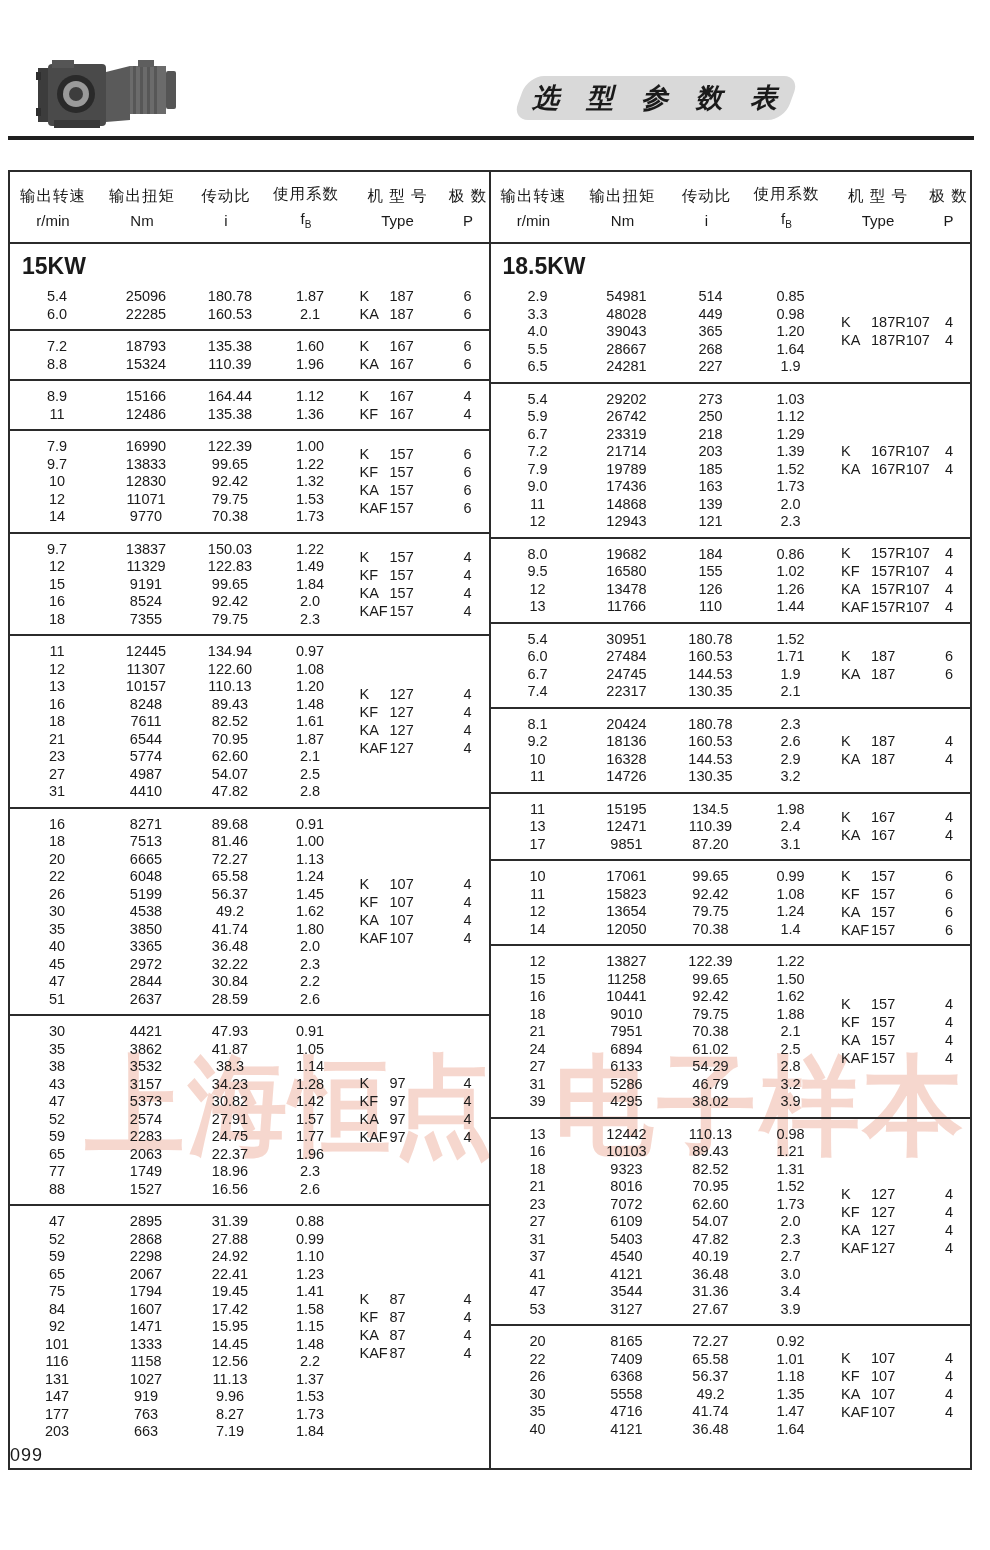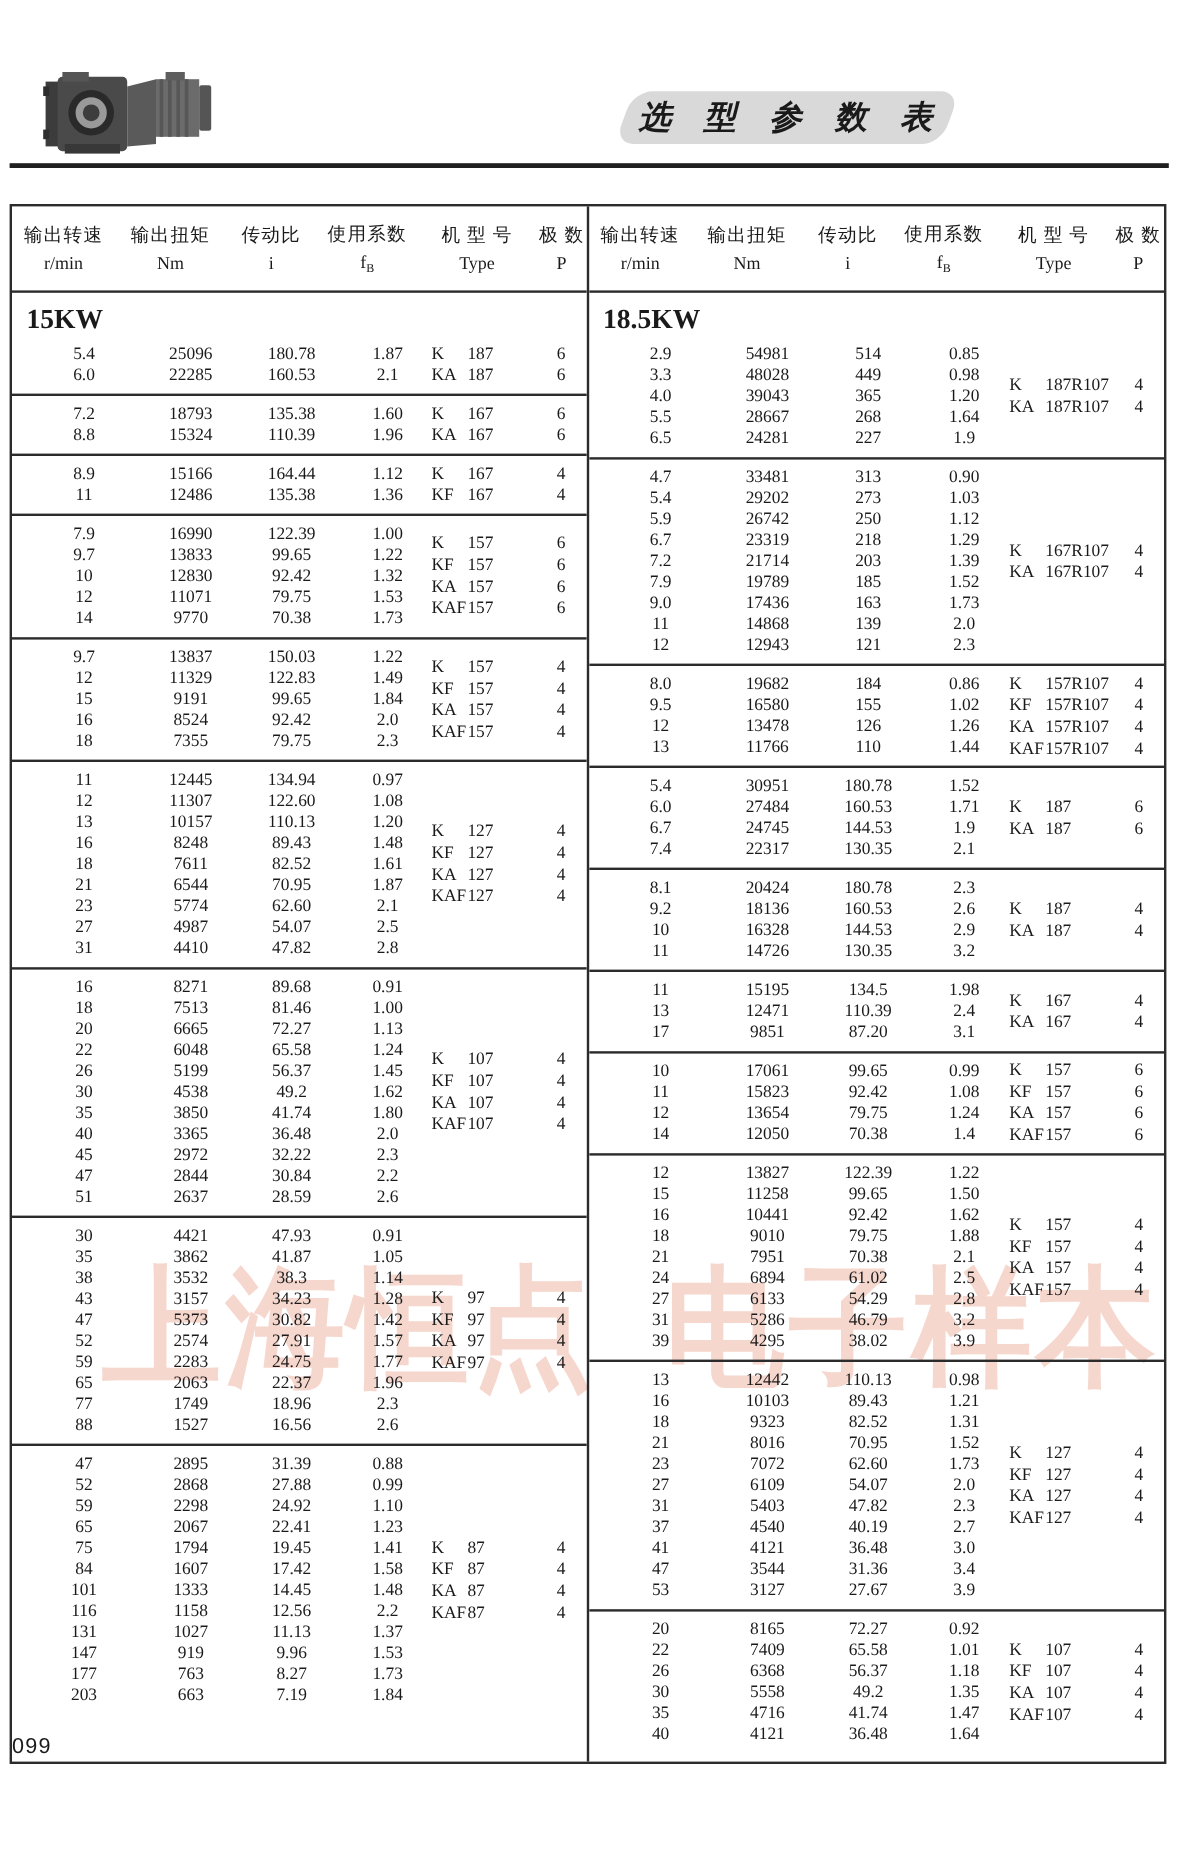--- a/index.html
+++ b/index.html
@@ -12,31 +12,31 @@
   .badge-text{transform:skewX(20deg);font-style:italic;font-weight:700;font-size:27px;
               letter-spacing:10px;color:#1a1a1a;white-space:nowrap;padding-left:8px;}
   .toprule{position:absolute;left:8px;top:136px;width:966px;height:4px;background:#1f1f1f;}
   
   .watermark{position:absolute;left:85px;top:1034px;z-index:1;font-size:108px;font-weight:700;
              color:rgba(231,144,118,0.36);white-space:nowrap;letter-spacing:4px;word-spacing:28px;
              transform:scaleX(0.92);transform-origin:left top;pointer-events:none;}
   
   .table-box{position:absolute;left:8px;top:170px;width:964px;height:1300px;border:2px solid #2b2b2b;
              display:flex;z-index:2;box-sizing:border-box;background:transparent;}
-  .half{width:480px;display:flex;flex-direction:column;overflow:hidden;box-sizing:border-box;font-family:Liberation Serif, serif;}
+  .half{width:480px;display:flex;flex-direction:column;overflow:hidden;box-sizing:border-box;}
   .half.left{border-right:2px solid #2b2b2b;width:481px;}
   .thead{height:70px;border-bottom:2px solid #2b2b2b;display:grid;
          grid-template-columns:86px 92px 76px 84px 99px 42px;align-items:center;flex:none;}
   .th{display:flex;flex-direction:column;align-items:center;gap:5px;white-space:nowrap;}
   .th .cn{font-size:15.5px;letter-spacing:1px;}
   .th .unit{font-size:15px;}
   .th sub{font-size:10px;}
   .tbody{flex:1;display:flex;flex-direction:column;}
   .power{font-weight:700;font-size:23px;padding:9px 12px 1px 12px;flex:none;}
-  .group{position:relative;padding:7px 17px 6px;flex:none;}
+  .group{position:relative;padding:7px 4px 6px;flex:none;}
   .group + .group{border-top:2px solid #2b2b2b;}
   .tbody > .group:first-of-type{border-top:none;}
   .grow{display:grid;grid-template-columns:86px 92px 76px 84px;line-height:17.5px;
         font-size:14.5px;text-align:center;}
   .types{position:absolute;right:0;top:50%;transform:translateY(-50%);width:141px;}
   .trow{display:grid;grid-template-columns:99px 42px;line-height:18px;font-size:14.5px;}
   .tname{display:flex;padding-left:12px;white-space:nowrap;}
   .tf{display:inline-block;width:30px;flex:none;}
   .tp{text-align:center;}
   .pagenum{position:absolute;left:10px;top:1445px;font-size:18px;letter-spacing:1px;z-index:2;}
@@ -627,20 +627,26 @@
               <div>19.45</div>
               <div>1.41</div>
             </div>
             <div class="grow">
               <div>84</div>
               <div>1607</div>
               <div>17.42</div>
               <div>1.58</div>
             </div>
             <div class="grow">
+              <div>92</div>
+              <div>1471</div>
+              <div>15.95</div>
+              <div>1.15</div>
+            </div>
+            <div class="grow">
               <div>101</div>
               <div>1333</div>
               <div>14.45</div>
               <div>1.48</div>
             </div>
             <div class="grow">
               <div>116</div>
               <div>1158</div>
               <div>12.56</div>
               <div>2.2</div>
@@ -773,26 +779,20 @@
               <div class="trow">
                 <div class="tname">
                   <div class="tf">KA</div>
                   <div class="ts">187R107</div>
                 </div>
                 <div class="tp">4</div>
               </div>
             </div>
           </div>
           <div class="group">
-            <div class="grow">
-              <div>4.7</div>
-              <div>33481</div>
-              <div>313</div>
-              <div>0.90</div>
-            </div>
             <div class="grow">
               <div>5.4</div>
               <div>29202</div>
               <div>273</div>
               <div>1.03</div>
             </div>
             <div class="grow">
               <div>5.9</div>
               <div>26742</div>
               <div>250</div>

